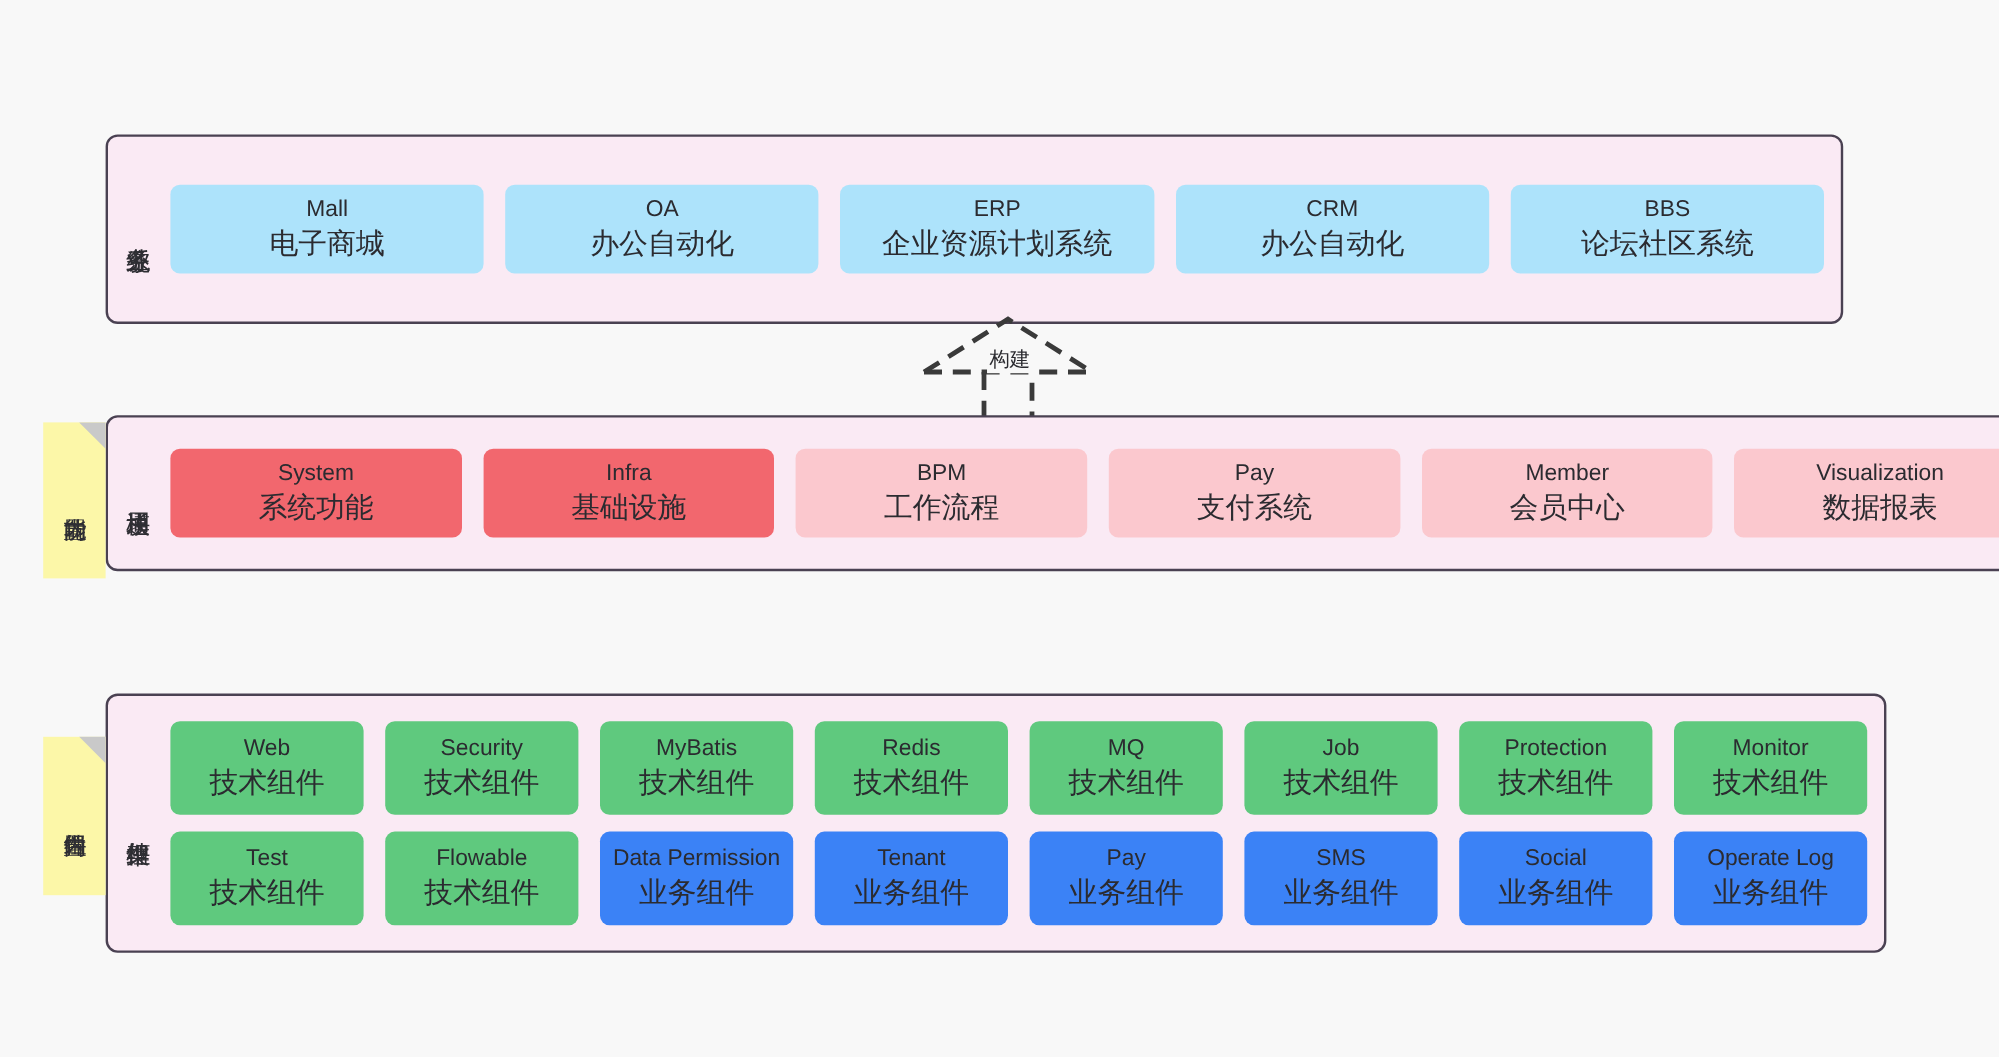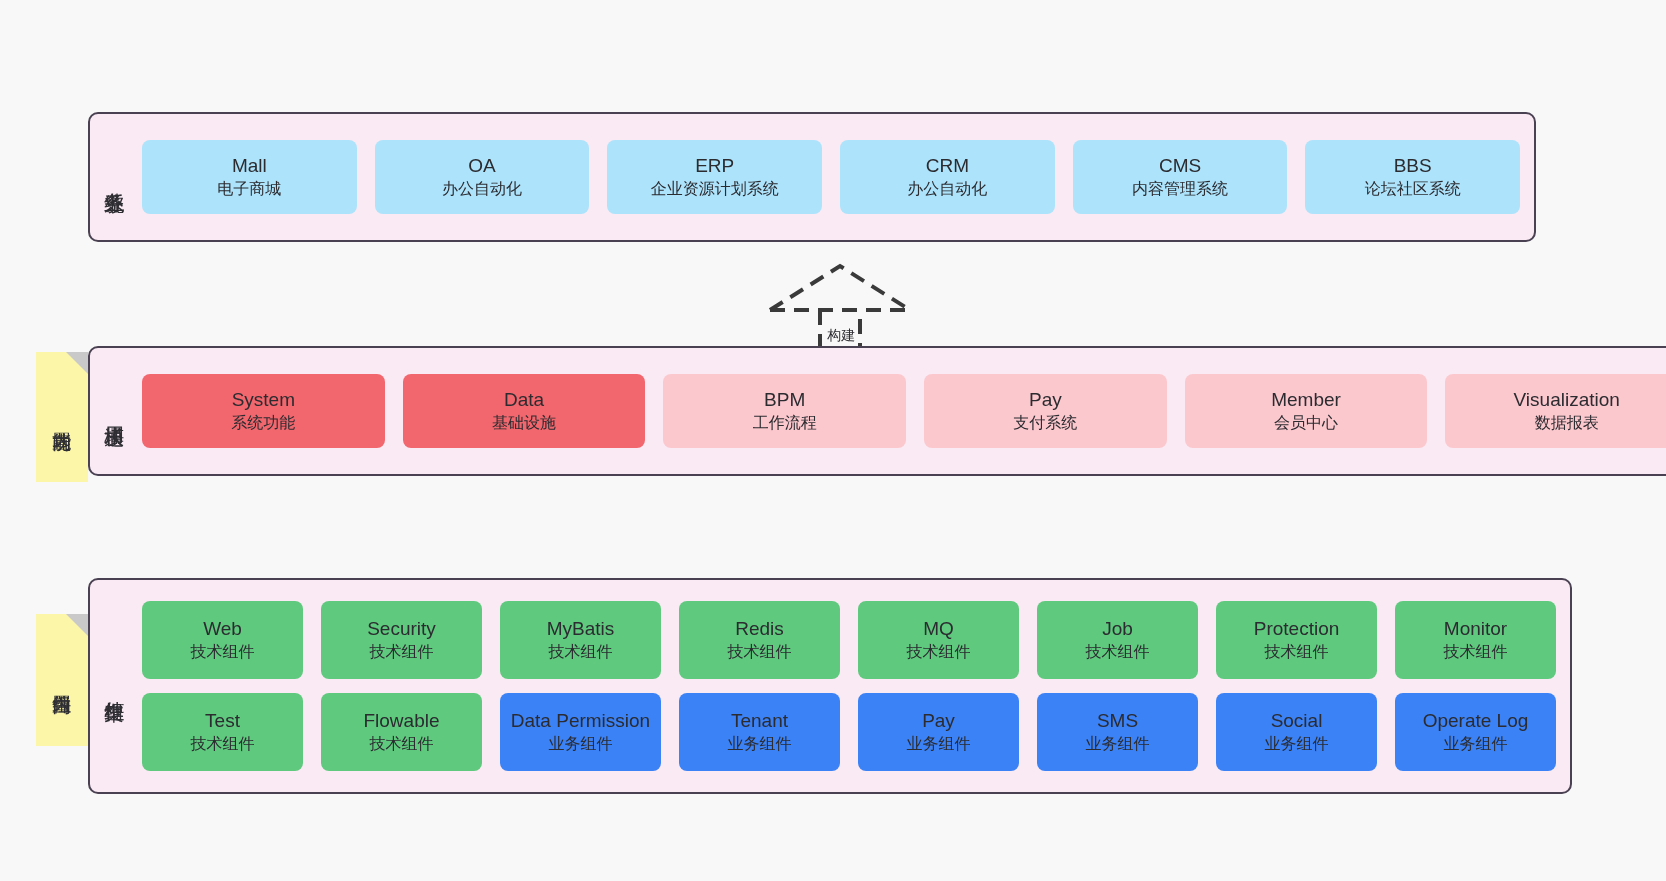--- a/index.html
+++ b/index.html
@@ -62,32 +62,32 @@
     display: flex;
     flex-direction: column;
     align-items: center;
     justify-content: center;
     box-sizing: border-box;
     color: #2b2b30;
     text-align: center;
     line-height: 1.3;
   }
   .cell .t1 { font-size: 19px; }
-  .cell .t2 { font-size: 16px; }
+  .cell .t2 { font-size: 24px; }
 
   
   .c-blue        { background: #ade3fb; }
   .c-red         { background: #f2676e; }
   .c-pink        { background: #fbc8ce; }
   .c-green       { background: #5fc97e; }
   .c-green-light { background: #3b82f6; text-align: right; }
 
   
   #layer-business {
-    left: 88px; top: 112px; width: 1448px; height: 130px;
+    left: 88px; top: 112px; width: 1448px; height: 158px;
   }
   #layer-common {
     left: 88px; top: 346px; width: 1616px; height: 130px;
   }
   #layer-framework {
     left: 88px; top: 578px; width: 1484px; height: 216px;
   }
   #layer-business .cell,
   #layer-common .cell { height: 74px; }
   #layer-framework .cell { height: 78px; }
@@ -125,26 +125,25 @@
     position: absolute;
     width: 160px;
     height: 96px;
   }
   .connector svg { display: block; }
   .connector .conn-label {
     position: absolute;
     left: 50%;
     transform: translateX(-46%);
     top: 30px;
-    font-size: 14px;
+    font-size: 17px;
     color: #2b2b30;
     background: #f8f8f8;
     padding: 0 2px;
     white-space: nowrap;
-    margin-top: 39px;
   }
   #connector-build { left: 760px; top: 258px; }
   #connector-impl  { left: 775px; top: 490px; }
 </style>
 </head>
 <body>
 
 <div id="canvas">
 
   <div class="layer" id="layer-business">
@@ -159,24 +158,20 @@
           <span class="t1">OA</span>
           <span class="t2">办公自动化</span>
         </div>
         <div class="cell c-blue">
           <span class="t1">ERP</span>
           <span class="t2">企业资源计划系统</span>
         </div>
         <div class="cell c-blue">
           <span class="t1">CRM</span>
           <span class="t2">办公自动化</span>
-        </div>
-        <div class="cell c-blue">
-          <span class="t1">CMS</span>
-          <span class="t2">内容管理系统</span>
         </div>
         <div class="cell c-blue">
           <span class="t1">BBS</span>
           <span class="t2">论坛社区系统</span>
         </div>
       </div>
     </div>
   </div>
 
   <div class="connector" id="connector-build">
@@ -190,21 +185,21 @@
 
   <div class="layer" id="layer-common">
     <div class="layer-title">通用模块</div>
     <div class="layer-body">
       <div class="row">
         <div class="cell c-red">
           <span class="t1">System</span>
           <span class="t2">系统功能</span>
         </div>
         <div class="cell c-red">
-          <span class="t1">Data</span>
+          <span class="t1">Infra</span>
           <span class="t2">基础设施</span>
         </div>
         <div class="cell c-pink">
           <span class="t1">BPM</span>
           <span class="t2">工作流程</span>
         </div>
         <div class="cell c-pink">
           <span class="t1">Pay</span>
           <span class="t2">支付系统</span>
         </div>

